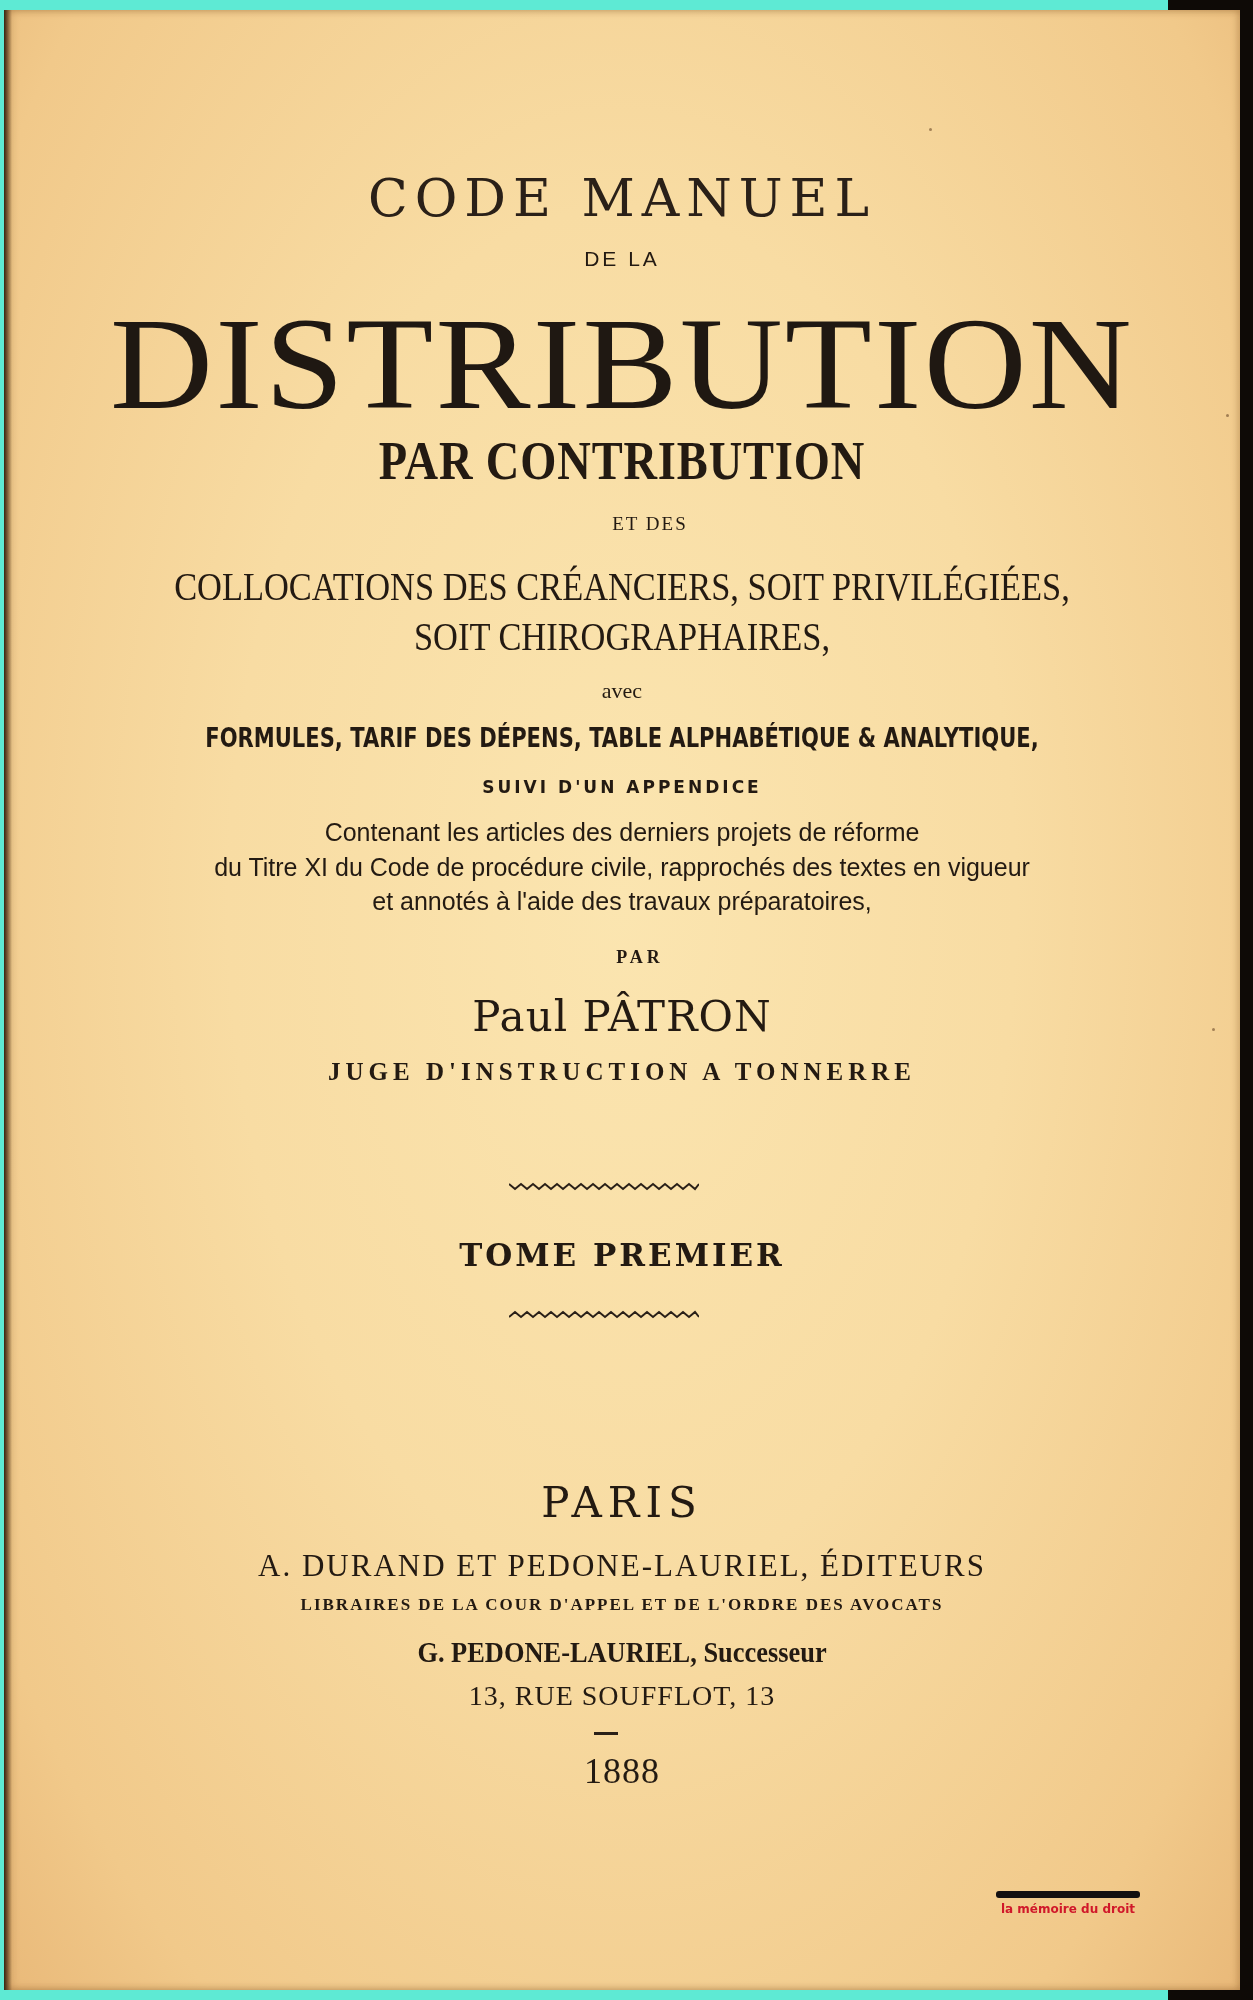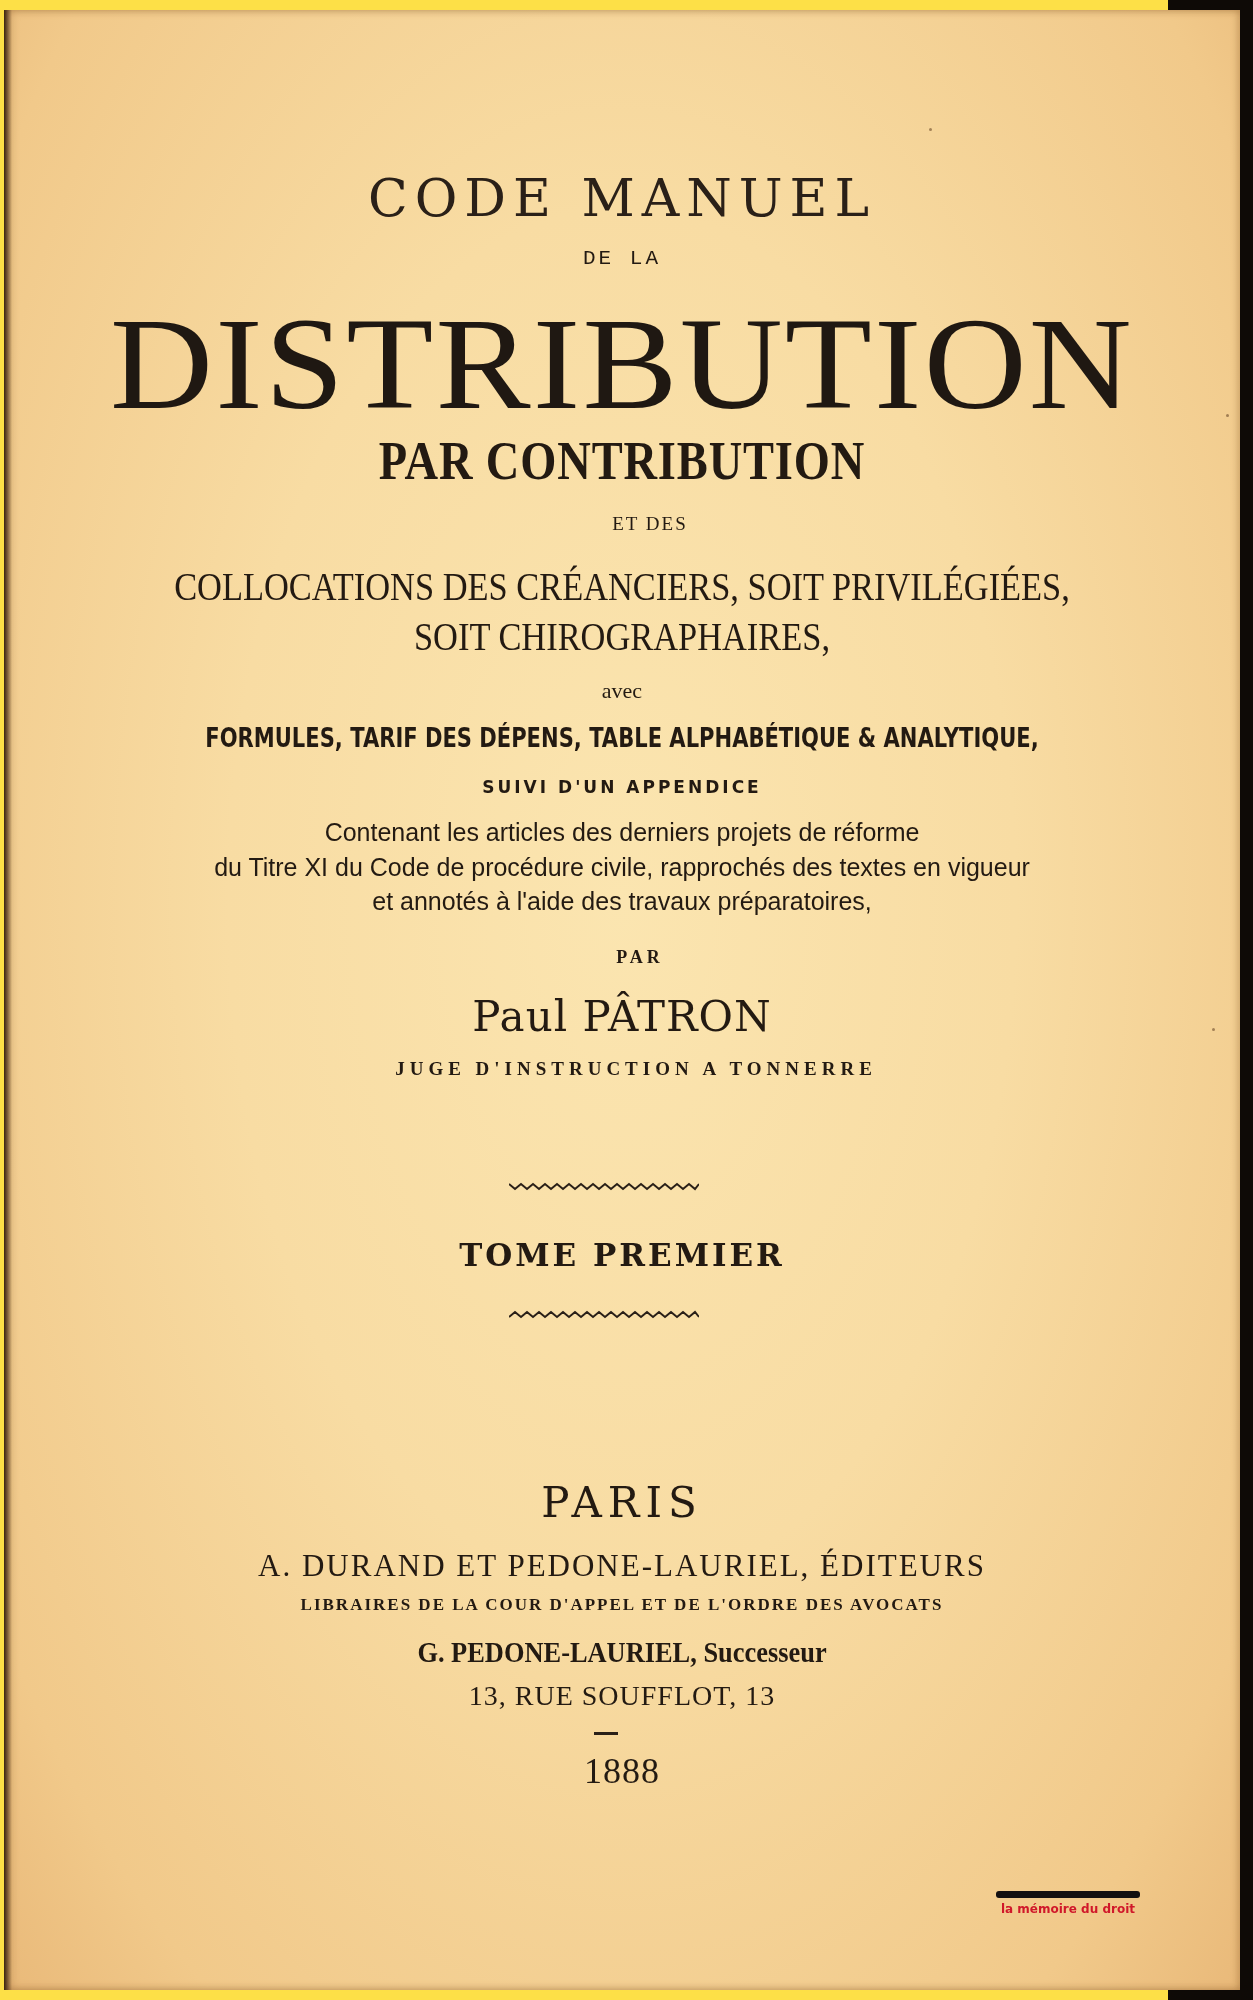--- a/index.html
+++ b/index.html
@@ -7,21 +7,21 @@
       padding: 0;
       width: 1253px;
       height: 2000px;
       background: #0e0a06;
       overflow: hidden;
     }
     .scan {
       position: relative;
       width: 1168px;
       height: 2000px;
-      background: #fde047;
+      background: #5eead4;
     }
     .page {
       position: absolute;
       left: 4px;
       top: 10px;
       width: 1236px;
       height: 1980px;
       background:
         radial-gradient(ellipse at 50% 45%, #fbe5b0 0%, #f8dca3 45%, #f1c98a 85%, #e9b979 100%);
       box-shadow: inset 6px 0 10px rgba(120,70,20,0.35), inset -3px 0 6px rgba(120,70,20,0.25);
@@ -52,21 +52,21 @@
     .t-code {
       top: 158px;
       font-family: "DejaVu Serif", serif;
       font-size: 52px;
       letter-spacing: 7px;
       font-weight: normal;
       color: #2a2018;
     }
     .t-dela {
       top: 237px;
-      font-family: Liberation Mono, monospace;
+      font-family: Liberation Sans, sans-serif;
       font-size: 21px;
       letter-spacing: 3px;
     }
     .t-distribution {
       top: 278px;
       font-family: "Liberation Serif", serif;
       font-size: 132px;
       letter-spacing: 2px;
       transform: scaleX(1.08);
       color: #1f1812;
@@ -135,24 +135,23 @@
     }
     .t-author {
       top: 982px;
       font-family: "DejaVu Serif", serif;
       font-size: 42px;
       letter-spacing: 1px;
     }
     .t-juge {
       top: 1048px;
       font-family: "Liberation Serif", serif;
-      font-size: 19px;
+      font-size: 25px;
       letter-spacing: 5px;
       font-weight: bold;
-      padding-left: 14px;
     }
     .squiggle {
       position: absolute;
       left: 50%;
       width: 190px;
       height: 12px;
       margin-left: -95px;
     }
     .squiggle.s1 { top: 1170px; margin-left: -113px; }
     .squiggle.s2 { top: 1299px; margin-left: -113px; }

